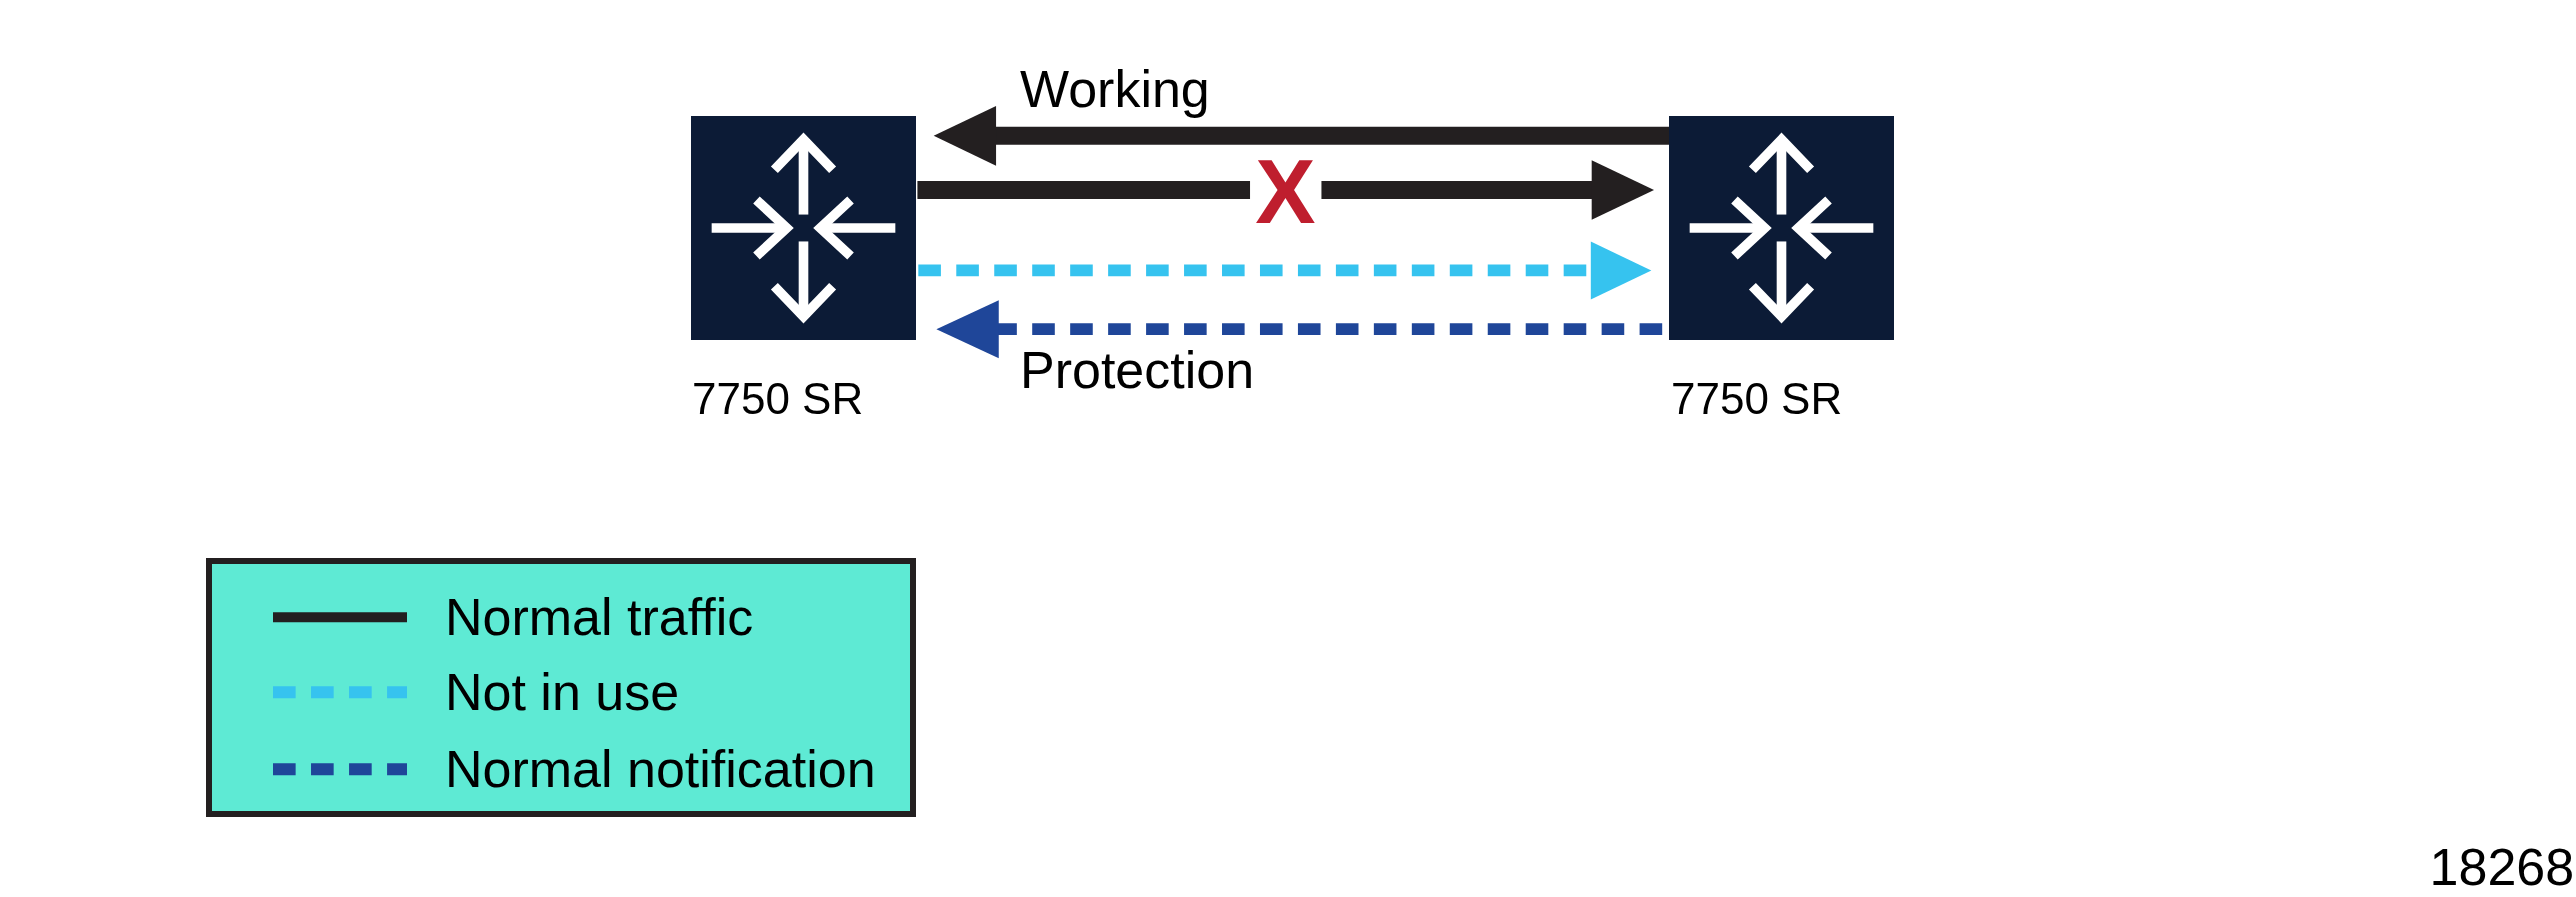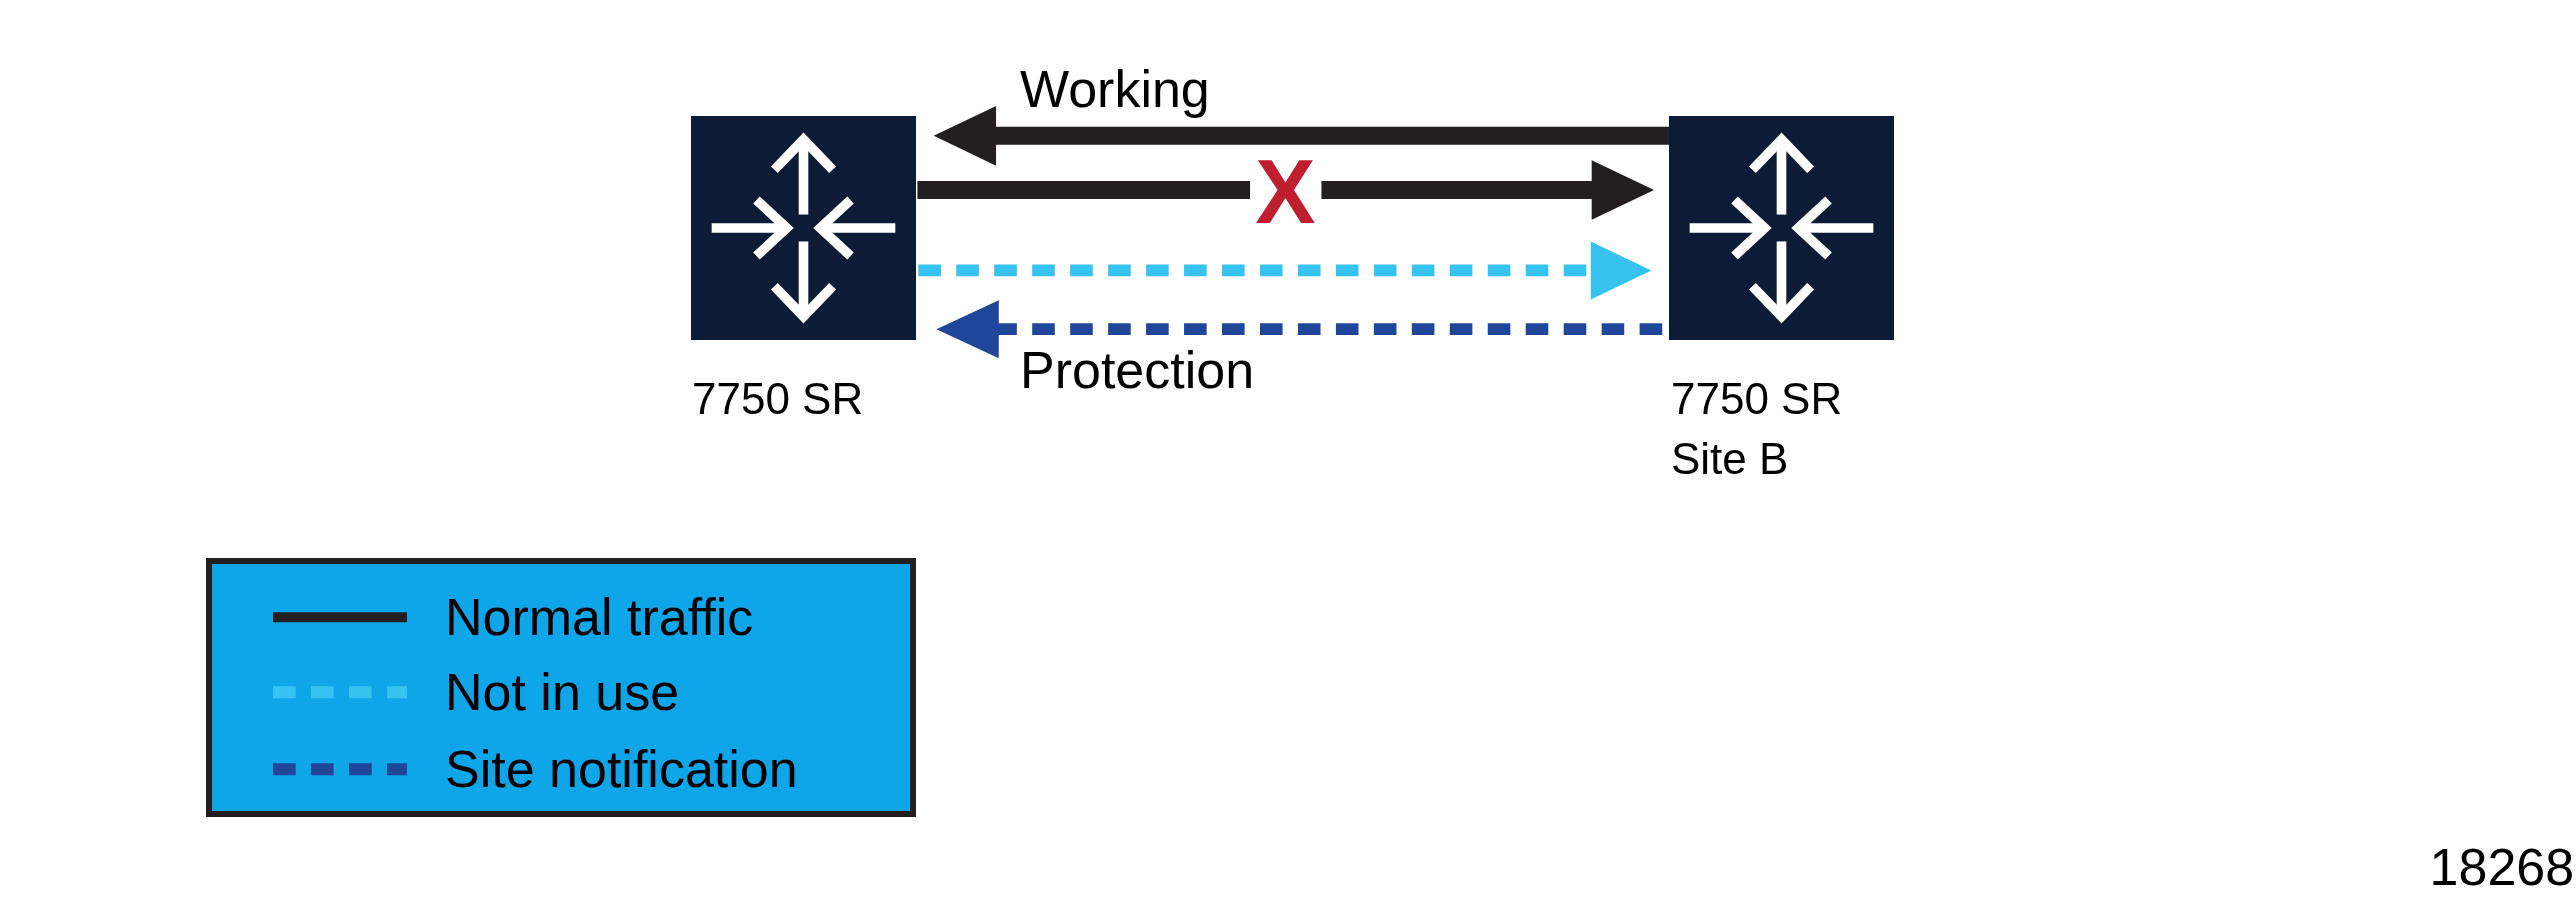--- a/index.html
+++ b/index.html
@@ -51,21 +51,21 @@
   .label-working { left: 1020px; top: 61px; }
   .label-protection { left: 1020px; top: 342px; }
   .legend {
     position: absolute;
     left: 206px;
     top: 558px;
     width: 710px;
     height: 259px;
     border: 6.3px solid #231F20;
     box-sizing: border-box;
-    background: #0ea5e9;
+    background: #5eead4;
   }
   .legend-row {
     position: absolute;
     left: 0;
     height: 52px;
     display: flex;
     align-items: center;
   }
   .legend-row.r0 { top: 27px; }
   .legend-row.r1 { top: 102px; }
@@ -152,40 +152,39 @@
   </div>
 
   <div class="link-label label-protection">Protection</div>
   <div class="link-label label-working">Working</div>
 
   <div class="node-label site-a">
     <div>7750 SR</div>
   </div>
   <div class="node-label site-b">
     <div>7750 SR</div>
-    <div>Site B</div>
   </div>
 
   <div class="legend">
     <div class="legend-row r0">
       <svg class="legend-swatch" viewBox="0 0 148 16">
         <line x1="0" y1="8" x2="148" y2="8" stroke="#231F20" stroke-width="11"></line>
       </svg>
       <span class="legend-label">Normal traffic</span>
     </div>
     <div class="legend-row r1">
       <svg class="legend-swatch" viewBox="0 0 148 16">
         <line x1="0" y1="8" x2="148" y2="8" stroke="#36C3EF" stroke-width="13" stroke-dasharray="25 17"></line>
       </svg>
       <span class="legend-label">Not in use</span>
     </div>
     <div class="legend-row r2">
       <svg class="legend-swatch" viewBox="0 0 148 16">
         <line x1="0" y1="8" x2="148" y2="8" stroke="#1F4699" stroke-width="13" stroke-dasharray="25 17"></line>
       </svg>
-      <span class="legend-label">Site notification</span>
+      <span class="legend-label">Normal notification</span>
     </div>
   </div>
 
   <div class="figure-number">18268</div>
 
 </div>
 
 
 </body></html>

